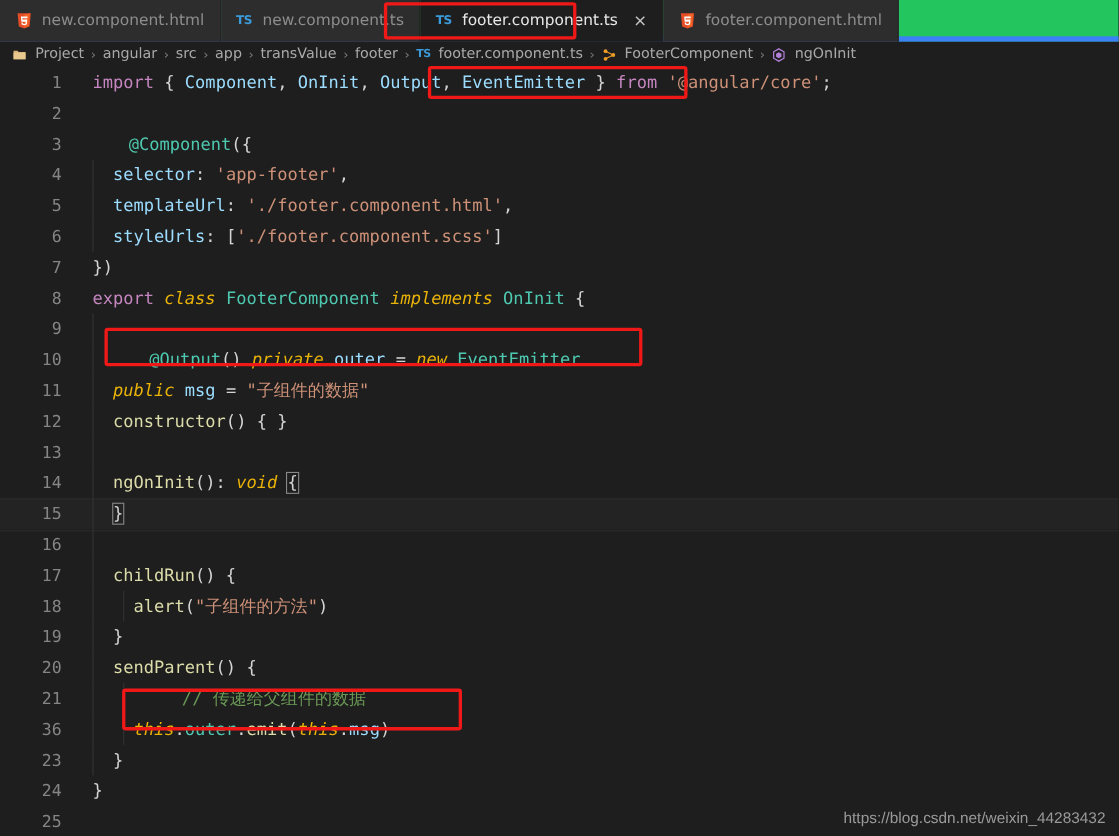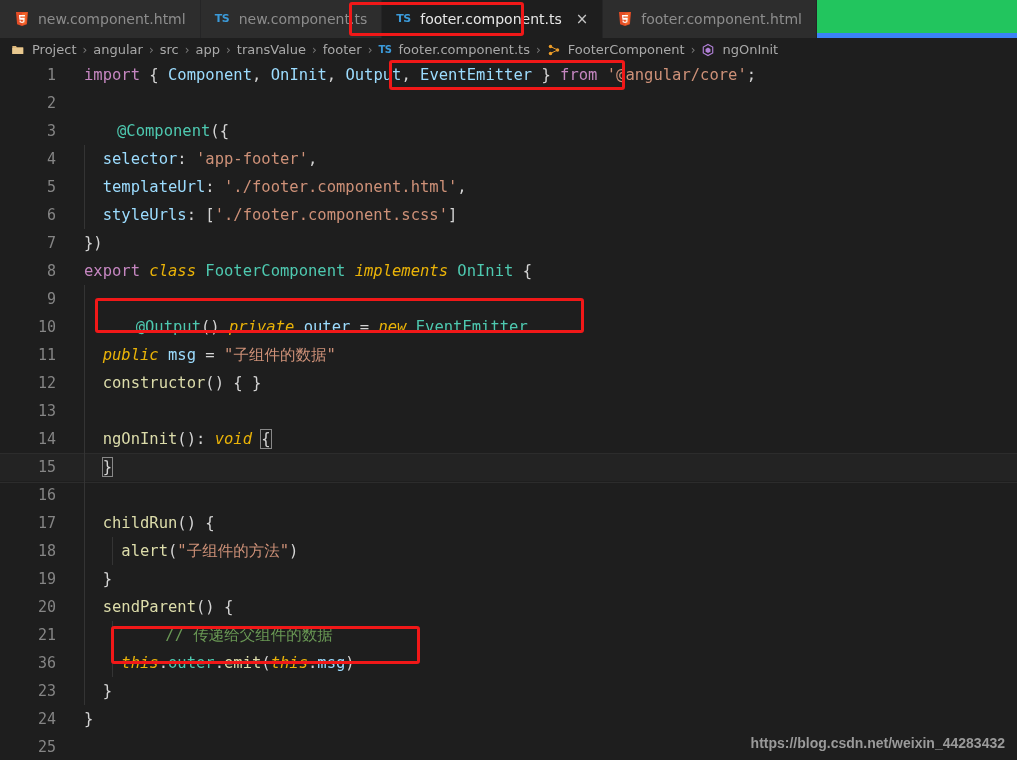--- a/index.html
+++ b/index.html
@@ -88,21 +88,20 @@
   .str  { color: #ce9178; }  
   .cmt  { color: #6a9955; margin-left: 44px; }  
   .pun  { color: #d4d4d4; }
   .deco { color: #4ec9b0; margin-left: 33px; }
   .bmatch { outline: 1px solid #888; }
 
   .watermark {
     position: absolute; right: 12px; bottom: 9px;
     color: #9a9a9a; font-size: 14px;
     font-family: "Liberation Sans", sans-serif;
-    font-weight: bold;
   }
 </style>
 </head>
 <body>
 
 <div id="app">
 
   <div class="tabbar">
 
     <div class="tab">

